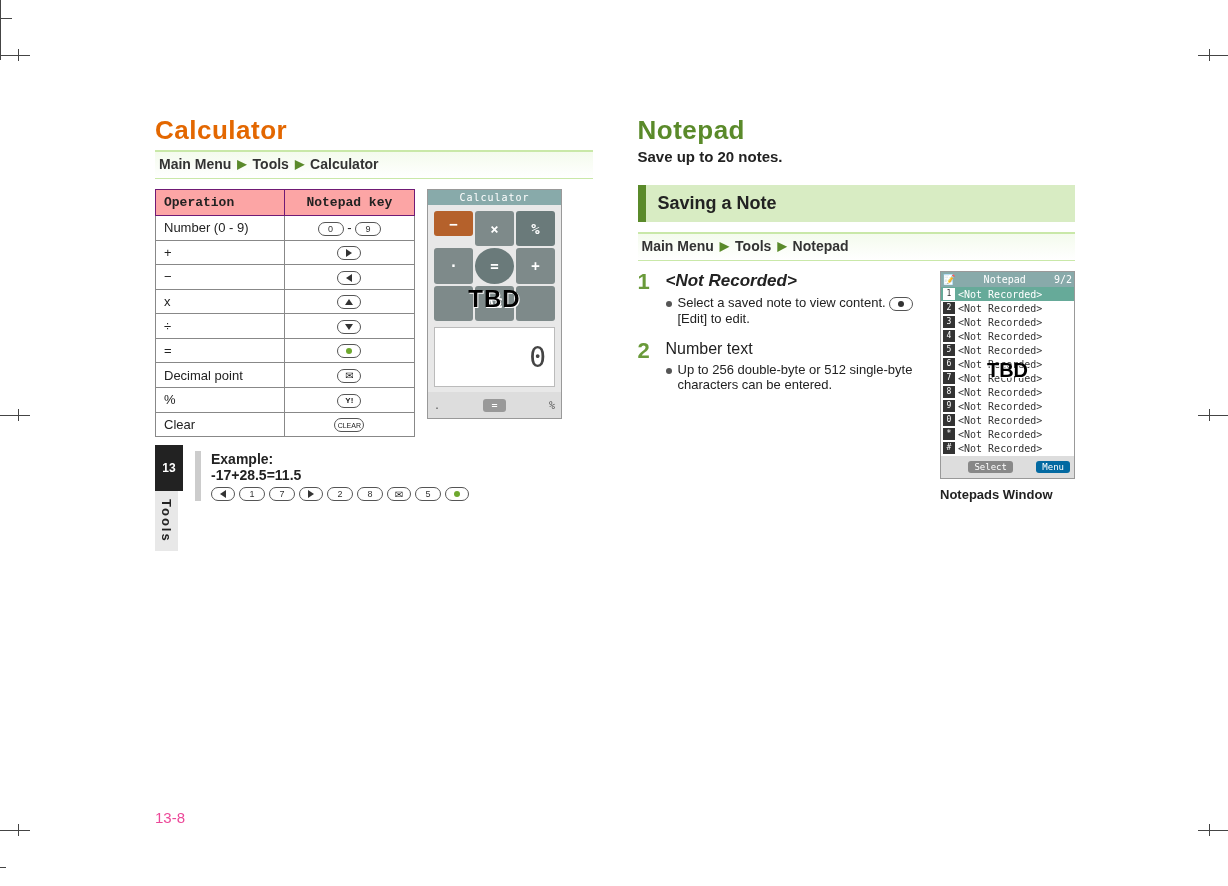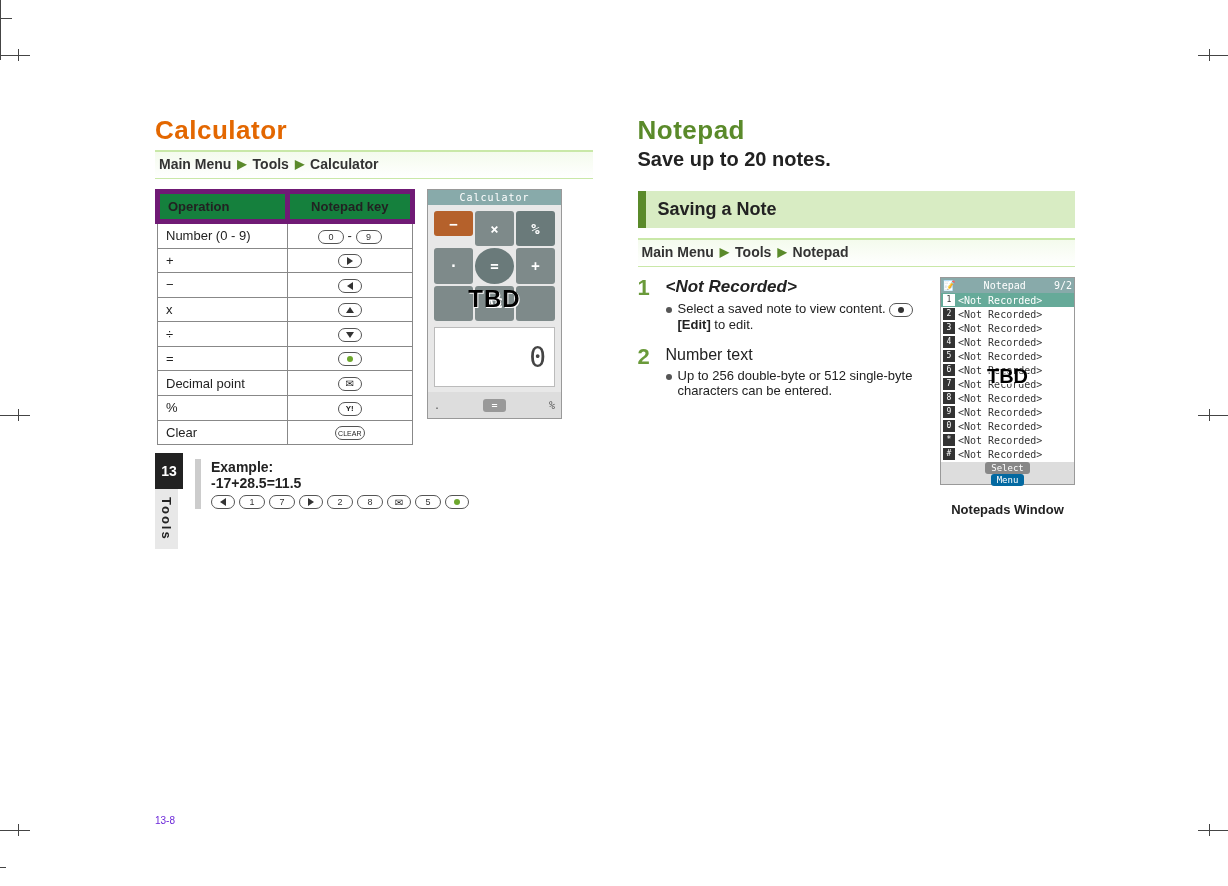--- a/index.html
+++ b/index.html
@@ -34,40 +34,40 @@
     display: flex;
     gap: 45px;
   }
   .col { width: 440px; }
 
   h1.calc-title { color:#e36700; font-size:26px; font-weight:700; margin-bottom:4px; letter-spacing:0.5px;}
   h1.notepad-title { color:#5a8a2a; font-size:26px; font-weight:700; margin-bottom:2px; letter-spacing:0.5px;}
 
   .sub { font-size:14px; margin-bottom:10px; display:flex; align-items:flex-start; gap:6px;}
   .sub .dot { width:7px; height:7px; border-radius:50%; background:#555; margin-top:6px; flex:none;}
-  .sub-strong { font-size:20px; font-weight:700; margin-bottom:20px;}
+  .sub-strong { font-size:15px; font-weight:700; margin-bottom:20px;}
 
   .breadcrumb {
     font-size:14px; font-weight:700; color:#333;
     padding:4px 0 6px 4px;
     border-top:2px solid #c9e8a8;
     border-bottom:1px solid #c9e8a8;
     background: linear-gradient(#f4fbed,#fff);
     display:flex; align-items:center; gap:6px; margin-bottom:10px;
   }
   .bc-arrow { color:#5a8a2a; font-size:12px; }
 
   .section-bar {
     background:#d8ecc3; border-left:8px solid #5a8a2a;
     font-size:18px; font-weight:700; padding:8px 12px; margin:10px 0 10px;
   }
 
   
   table.ops { border-collapse: collapse; width: 260px; font-size:13px; }
-  table.ops th { background:#15803d; border:5px solid #701a75; padding:5px 8px; text-align:left; font-weight:700;}
+  table.ops th { background:#fca5a5; border:1px solid #701a75; padding:5px 8px; text-align:left; font-weight:700;font-family:Liberation Mono, monospace;}
   table.ops td { border:1px solid #888; padding:4px 8px; }
   table.ops td.keycell { text-align:center; }
 
   .key {
     display:inline-block; min-width:26px; height:14px;
     border:1px solid #555; border-radius:8px;
     font-size:9px; line-height:12px; text-align:center;
     padding:0 4px; background:#fff; color:#333;
     vertical-align:middle;
   }
@@ -85,21 +85,21 @@
   .keyY::before { content:"Y!"; font-size:8px; font-weight:700;}
   .keyclear { display:inline-flex; width:30px; height:14px; border:1px solid #555; border-radius:8px; align-items:center; justify-content:center; font-size:7px; vertical-align:middle;}
 
   .calc-row { display:flex; gap:12px; align-items:flex-start;}
 
   
   .example-wrap { display:flex; align-items:flex-start; margin-top:14px;}
   .sidebar-tab {
     width:28px; margin-right:12px; margin-top:-6px;
   }
-  .sidebar-tab .num { background:#222; color:#fff; font-weight:700; font-size:14px; text-align:center; padding:10px 0;}
+  .sidebar-tab .num { background:#222; color:#fff; font-weight:700; font-size:12px; text-align:center; padding:16px 0;}
   .sidebar-tab .txt { background:#e8e8e8; writing-mode:vertical-rl; text-orientation:mixed; font-size:13px; font-weight:700; padding:8px 4px; text-align:center; letter-spacing:2px;}
   .example { border-left:6px solid #ccc; padding-left:10px;}
   .example .lbl { font-weight:700; font-size:14px;}
   .example .eq { font-weight:700; font-size:14px; margin-bottom:4px;}
   .keyseq { display:flex; gap:4px; flex-wrap:wrap; align-items:center;}
 
   
   .phone {
     border:1px solid #999; background:#f3f3f3;
     font-family: monospace; font-size:11px;
@@ -124,40 +124,40 @@
 
   .phone.notepad { width:135px; height:208px;}
   .npad-title { background:#8aa; color:#fff; font-size:10px; text-align:center; padding:2px;}
   .npad-list { flex:1; background:#fff; position:relative;}
   .npad-row { display:flex; align-items:center; font-size:10px; padding:1px 2px; color:#333;}
   .npad-row.sel { background:#6a9; color:#fff;}
   .npad-row .n { display:inline-block; width:12px; height:12px; background:#333; color:#fff; font-size:8px; text-align:center; line-height:12px; margin-right:3px;}
   .npad-row.sel .n { background:#fff; color:#333;}
   .npad-over { position:absolute; left:0; right:0; top:68px; height:30px; display:flex; align-items:center; justify-content:center; pointer-events:none;}
   .npad-over span { font-size:20px; font-weight:900; font-family:Arial Black,Arial; color:#000; text-shadow:1px 1px 0 #fff;}
-  .npad-soft { height:22px; background:#ddd; display:flex; align-items:center; justify-content:space-between; padding:0 4px; font-size:9px; color:#555;flex-direction:column;}
+  .npad-soft { height:22px; background:#ddd; display:flex; align-items:center; justify-content:space-between; padding:0 4px; font-size:9px; color:#555;}
   .npad-soft .mid { background:#888; color:#fff; padding:1px 6px; border-radius:3px;}
   .npad-soft .r { background:#0369a1; color:#fff; padding:1px 6px; border-radius:3px;}
 
-  .notepad-caption { font-size:13px; font-weight:700; text-align:center; margin-top:17px;}
+  .notepad-caption { font-size:13px; font-weight:700; text-align:left; margin-top:8px;}
 
   
   .steps-wrap { display:flex; gap:10px; align-items:flex-start;}
   .steps { flex:1;}
   .step { display:flex; gap:10px; margin-bottom:14px;}
   .step-num { color:#6a9a3a; font-size:22px; font-weight:700; line-height:1; width:18px;}
   .step-body { flex:1; font-size:14px;}
   .step-body .em { font-style:italic; font-weight:700; font-size:17px;}
   .step-body ul { list-style:none; margin-top:4px;}
   .step-body li { display:flex; gap:6px; font-size:13px; margin-top:2px;}
   .step-body li .dot { width:6px; height:6px; border-radius:50%; background:#555; margin-top:6px; flex:none;}
   .inline-key { vertical-align:middle;}
-  .edit-bold { font-weight:700;}
-
-  .page-num { position:absolute; left:155px; bottom:60px; font-size:10px; color:#6d28d9;}
+  .edit-bold { font-weight:400;}
+
+  .page-num { position:absolute; left:155px; bottom:60px; font-size:15px; color:#ec4899;}
 </style>
 </head>
 <body>
 
 <div class="cm-top"></div>
 <div class="cm-bottom"></div>
 <div class="cm-side cm-l1"></div>
 <div class="cm-side cm-l2"></div>
 <div class="cm-side cm-l3"></div>
 <div class="cm-side cm-r1"></div>

